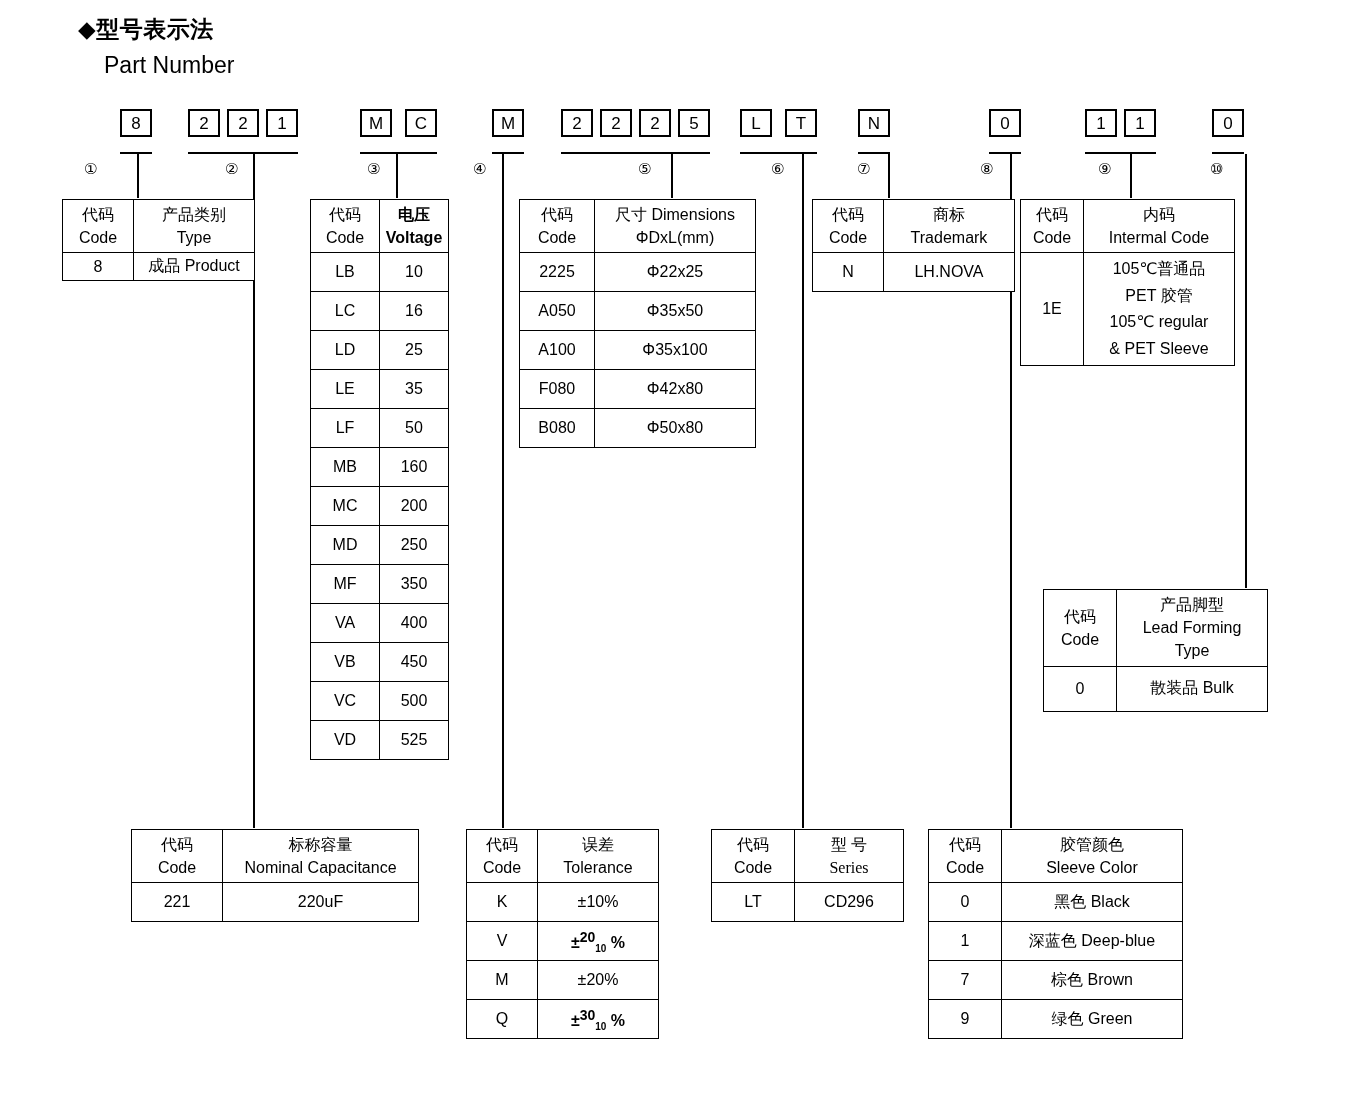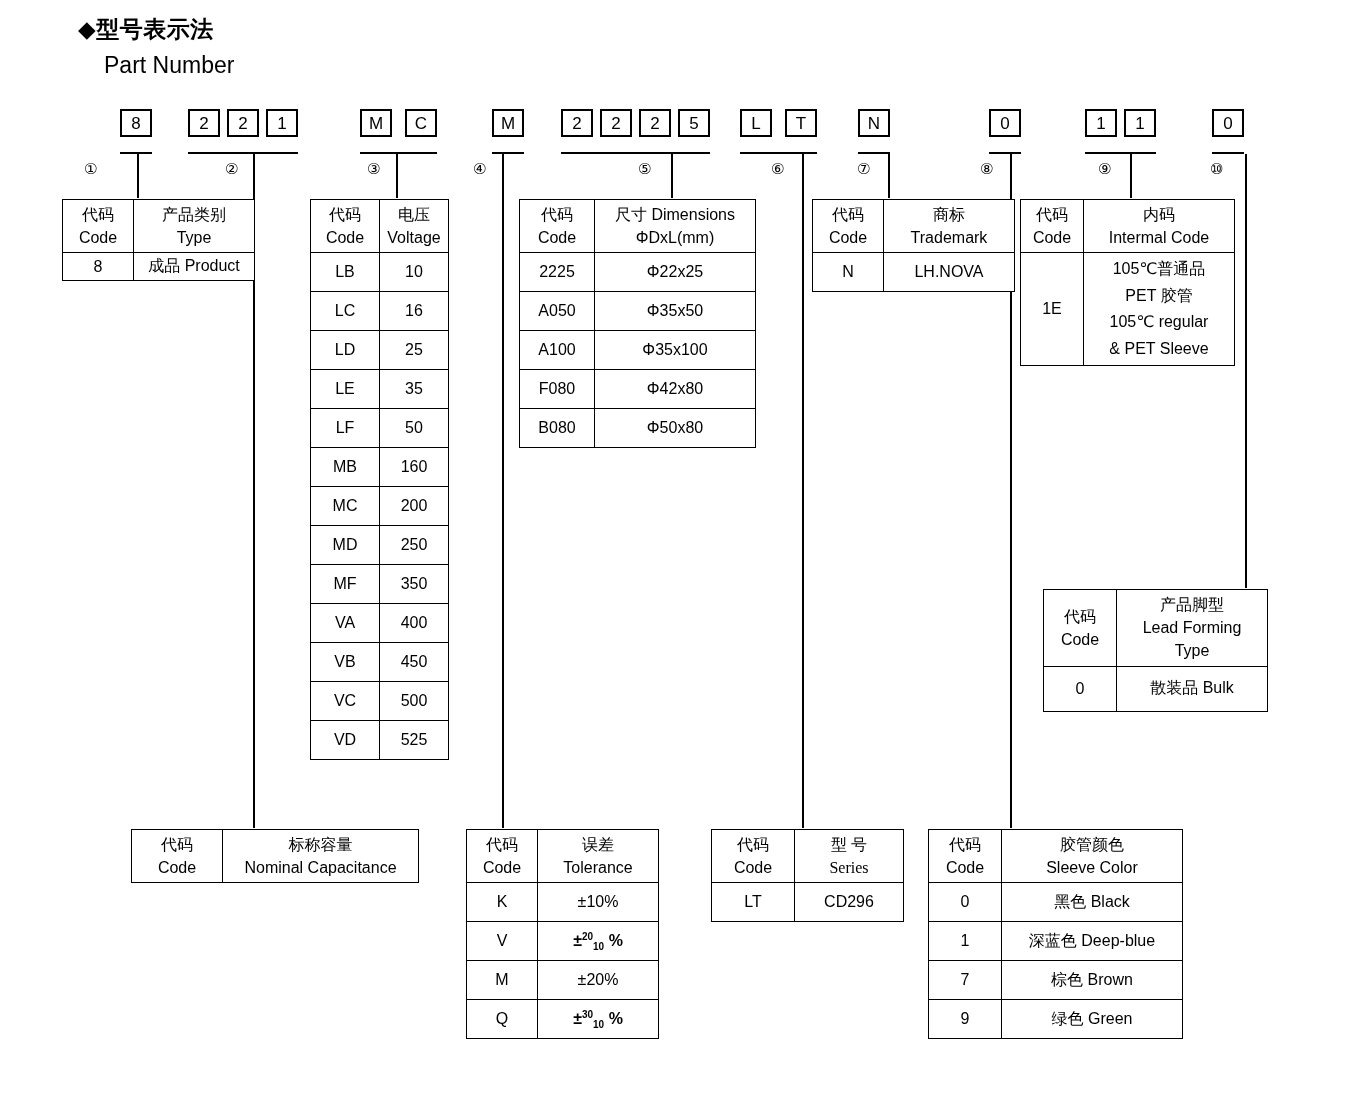--- a/index.html
+++ b/index.html
@@ -44,21 +44,21 @@
     text-align:center;
     padding:3px 5px;
     vertical-align:middle;
     white-space:nowrap;
   }
   table.t td.hd{line-height:1.45;}
   .cn{font-size:16px;}
   .multi{line-height:1.65;white-space:normal;}
 
   
-  .tol sup{font-size:10px;vertical-align:super;}
+  .tol sup{font-size:14px;vertical-align:super;}
   .tol sub{font-size:10px;vertical-align:sub;}
 </style>
 </head>
 <body>
 
 <div class="stage">
 
   <div class="heading">
     <span>◆</span><span>型号表示法</span>
   </div>
@@ -153,21 +153,21 @@
   </tbody>
     </table>
 
   <table class="t" style="left:310px;top:199px;">
     <tbody>
         <tr>
       <td class="hd" style="width:58px;">
         <span class="cn">代码</span><br>
         <span>Code</span>
       </td>
-      <td class="hd" style="width:58px;">
+      <td class="hd" style="width:58px;font-weight:bold;">
         <span class="cn">电压</span><br>
         <span>Voltage</span>
       </td>
     </tr>
     <tr>
           <td style="height:32px">LB</td>
           <td>10</td>
         </tr>
     <tr>
           <td style="height:32px">LC</td>
@@ -323,20 +323,24 @@
         <tr>
       <td class="hd" style="width:80px;">
         <span class="cn">代码</span><br>
         <span>Code</span>
       </td>
       <td class="hd" style="width:185px;">
         <span class="cn">标称容量</span><br>
         <span>Nominal Capacitance</span>
       </td>
     </tr>
+    <tr>
+          <td style="height:32px">221</td>
+          <td>220uF</td>
+        </tr>
   </tbody>
     </table>
 
   <table class="t" style="left:466px;top:829px;">
     <tbody>
         <tr>
       <td class="hd" style="width:60px;">
         <span class="cn">代码</span><br>
         <span>Code</span>
       </td>

